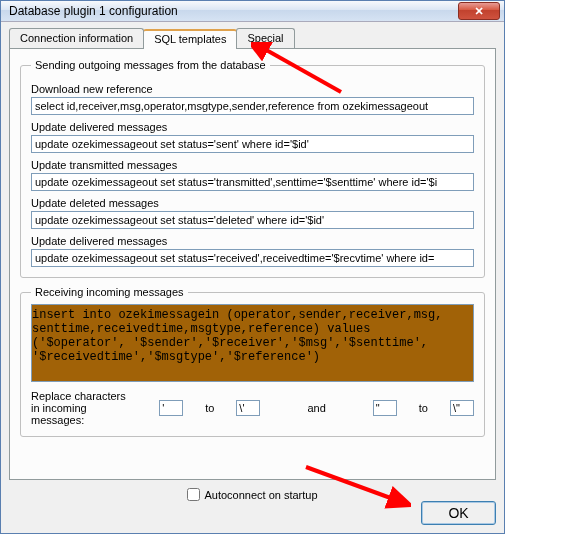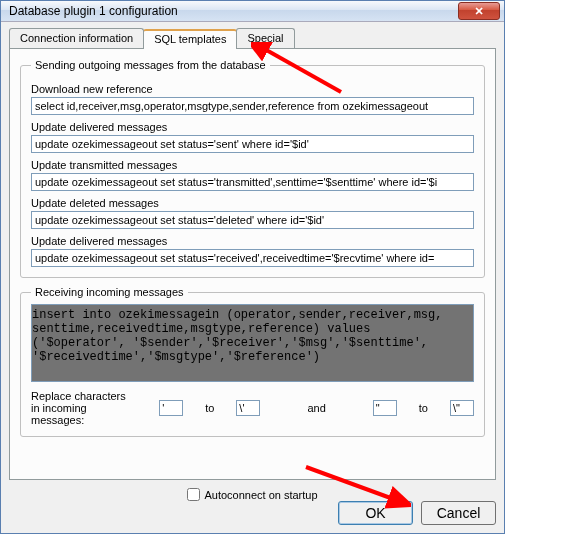--- a/index.html
+++ b/index.html
@@ -104,21 +104,21 @@
     padding: 2px 3px;
     border: 1px solid #7f9db9;
     background: #fff;
   }
   .txtmono {
     width: 100%;
     font-family: "Courier New", monospace;
     font-size: 12px;
     padding: 3px 0;
     border: 1px solid #7f9db9;
-    background: #737373;
+    background: #a16207;
     resize: none;
     height: 78px;
     white-space: pre-wrap;
     overflow: hidden;
   }
   .replace-row {
     margin-top: 6px;
     font-size: 11px;
     display: flex;
     align-items: center;
@@ -230,21 +230,20 @@
 
     </div>
 
     <div class="bottom-row">
       <label class="checkbox-wrap">
         <input type="checkbox" style="">
         <span>Autoconnect on startup</span>
       </label>
       <div class="btns">
         <button class="btn default">OK</button>
-        <button class="btn">Cancel</button>
       </div>
     </div>
 
     <div class="arrow" style="left:250px; top:20px;">
       <svg width="100" height="60">
         <defs>
           <marker id="ah1" markerWidth="8" markerHeight="8" refX="2" refY="3" orient="auto">
             <path d="M0,0 L0,6 L7,3 z" fill="#ff0000"></path>
           </marker>
         </defs>

